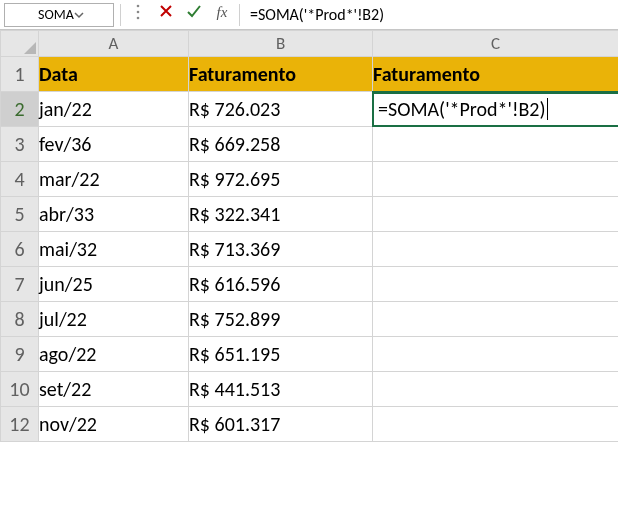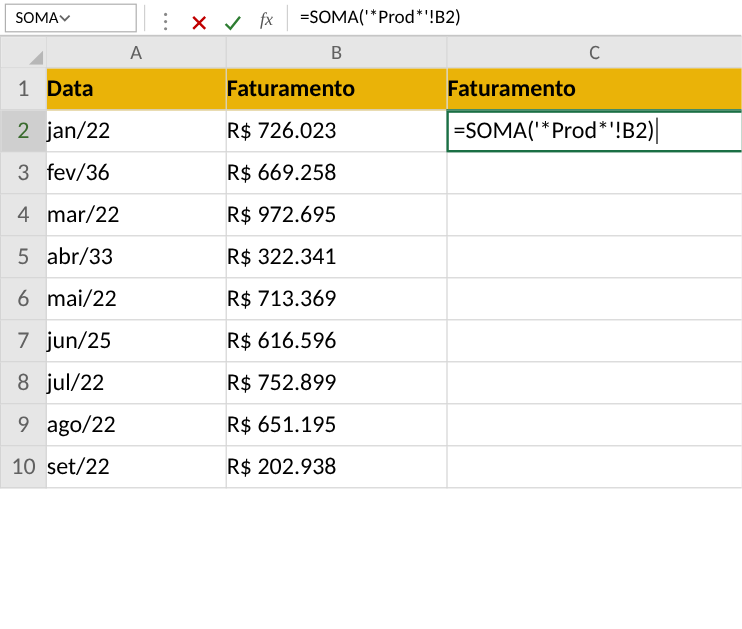--- a/index.html
+++ b/index.html
@@ -24,31 +24,31 @@
     box-sizing: border-box;
     gap: 6px;
   }
   .name-box {
     width: 110px;
     height: 24px;
     border: 1px solid #b0b0b0;
     background: #ffffff;
     display: flex;
     align-items: center;
-    justify-content: flex-start;
+    justify-content: center;
     padding: 0 4px 0 8px;
     box-sizing: border-box;
     font-size: 14px;
   }
   .name-box .chevron svg { display:block; }
   .band-btn {
     width: 22px;
     height: 22px;
     display: flex;
-    align-items: flex-end;
+    align-items: flex-start;
     justify-content: center;
     color: #666;
   }
   .band-btn svg { display:block; }
   .cancel svg { stroke:#c00000; }
   .enter svg  { stroke:#2e7d32; }
   .fx-label {
     font-style: italic;
     font-family: "Times New Roman", serif;
     font-size: 15px;
@@ -247,21 +247,21 @@
       <td class="colC"></td>
     </tr>
     <tr>
       <th class="rowhead">5</th>
       <td>abr/33</td>
       <td>R$ 322.341</td>
       <td class="colC"></td>
     </tr>
     <tr>
       <th class="rowhead">6</th>
-      <td>mai/22</td>
+      <td>mai/32</td>
       <td>R$ 713.369</td>
       <td class="colC"></td>
     </tr>
     <tr>
       <th class="rowhead">7</th>
       <td>jun/25</td>
       <td>R$ 616.596</td>
       <td class="colC"></td>
     </tr>
     <tr>
@@ -272,18 +272,24 @@
     </tr>
     <tr>
       <th class="rowhead">9</th>
       <td>ago/22</td>
       <td>R$ 651.195</td>
       <td class="colC"></td>
     </tr>
     <tr>
       <th class="rowhead">10</th>
       <td>set/22</td>
-      <td>R$ 202.938</td>
+      <td>R$ 441.513</td>
+      <td class="colC"></td>
+    </tr>
+    <tr>
+      <th class="rowhead">12</th>
+      <td>nov/22</td>
+      <td>R$ 601.317</td>
       <td class="colC"></td>
     </tr>
   </tbody>
     </table>
 </div>
 
 </body></html>

